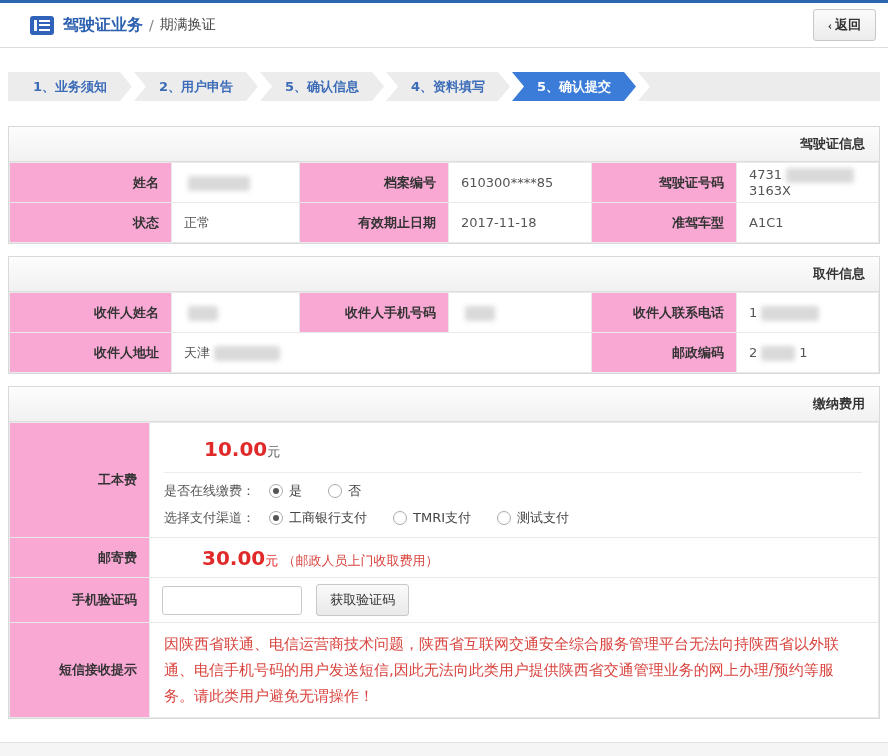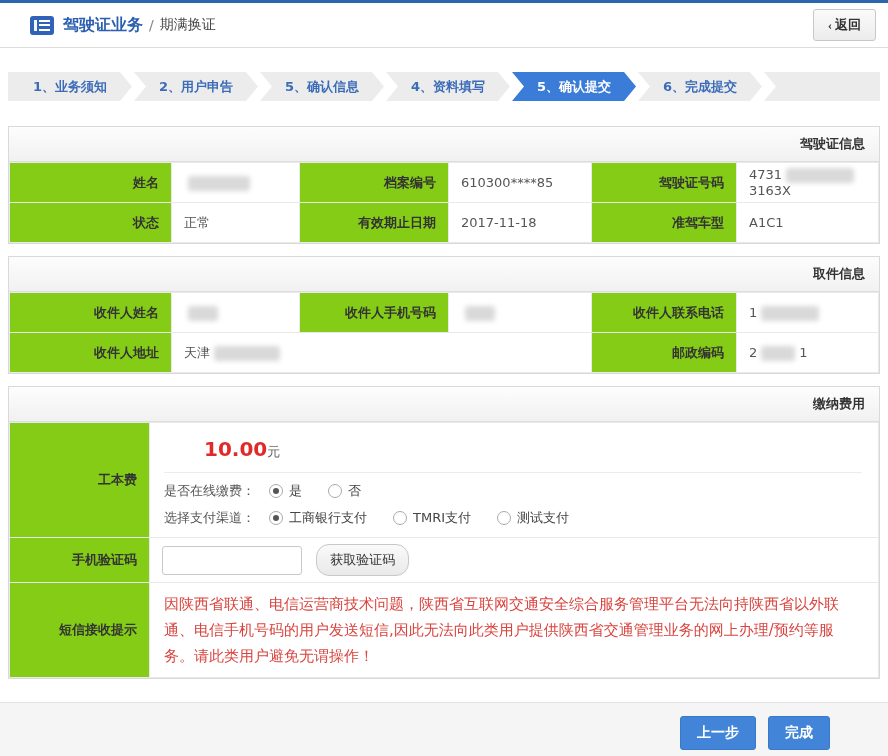--- a/index.html
+++ b/index.html
@@ -30,21 +30,21 @@
   .tab.active { background: #3b7cd8; color: #fff; }
   .tab-filler { flex: 1; background: #ececec; clip-path: polygon(0 0, 100% 0, 100% 100%, 0 100%, 12px 50%); margin-left: 2px; }
 
   
   .panel { margin: 12px 8px 0 8px; border: 1px solid #d9d9d9; background: #fff; }
   .panel.first { margin-top: 25px; }
   .panel-header { background: linear-gradient(#fdfdfd, #f1f1f1); border-bottom: 1px solid #ddd; padding: 8px 14px;
     font-weight: bold; color: #333; font-size: 13px; text-align: right; }
   table { width: 100%; border-collapse: collapse; table-layout: fixed; font-size: 13px; }
   td { border: 1px solid #e9e9e9; height: 40px; vertical-align: middle; }
-  td.lbl { background: #84cc16; text-align: right; padding-right: 12px; font-weight: bold; color: #333; }
+  td.lbl { background: #f9a8d4; text-align: right; padding-right: 12px; font-weight: bold; color: #333; }
   td.val { padding-left: 12px; color: #555; background: #fff; }
 
   .redact { display: inline-block; height: 15px; background: #d9d9d9; border-radius: 3px; filter: blur(2.5px);
     vertical-align: middle; margin: 0 4px; }
 
   
   td.fee-cell { padding: 0 0 0 14px; }
   .fee-amount-line { padding: 13px 0 11px 0; border-bottom: 1px solid #ececec; margin-right: 16px; }
   .amount { color: #e02a2a; font-size: 20px; font-weight: bold; margin-left: 40px; }
   .unit { color: #666; font-size: 13px; }
@@ -53,21 +53,21 @@
   .radio-line { display: flex; align-items: center; margin: 9px 0; color: #555; }
   .radio-q { margin-right: 14px; }
   .radio { width: 14px; height: 14px; border: 1px solid #aaa; border-radius: 50%; display: inline-block;
     background: #fff; position: relative; margin-right: 6px; flex: none; cursor: pointer; }
   .radio.selected::after { content: ""; position: absolute; left: 3px; top: 3px; width: 6px; height: 6px;
     background: #555; border-radius: 50%; }
   .radio-opt { display: flex; align-items: center; margin-right: 26px; color: #444; cursor: pointer; }
 
   .code-input { width: 140px; height: 29px; border: 1px solid #c9c9c9; border-radius: 3px; margin-right: 10px;
     font-size: 14px; padding: 0 6px; vertical-align: middle; }
-  .code-btn { background: linear-gradient(#fafafa, #e9e9e9); border: 1px solid #c8c8c8; border-radius: 13px;
+  .code-btn { background: linear-gradient(#fafafa, #e9e9e9); border: 1px solid #c8c8c8; border-radius: 3px;
     padding: 6px 13px; font-size: 13px; color: #333; vertical-align: middle; cursor: pointer; }
 
   td.sms-cell { padding: 8px 16px 8px 14px; }
   .sms-text { color: #d9443f; font-size: 15px; line-height: 26px; }
 
   
   .footer { margin-top: 23px; background: #f5f5f5; border-top: 1px solid #e3e3e3; height: 61px;
     display: flex; align-items: center; justify-content: flex-end; padding-right: 58px; }
   .btn-blue { background: #4285d8; border: 1px solid #3a79c9; color: #fff; border-radius: 3px; padding: 7px 16px;
     font-size: 14px; font-weight: bold; margin-left: 12px; cursor: pointer; }
@@ -84,21 +84,20 @@
   <span class="hdr-page">期满换证</span>
   <button class="back-btn"><span class="back-chevron">‹</span><span>返回</span></button>
 </div>
 
 <div class="tabs">
   <div class="tab">1、业务须知</div>
   <div class="tab">2、用户申告</div>
   <div class="tab">5、确认信息</div>
   <div class="tab">4、资料填写</div>
   <div class="tab active">5、确认提交</div>
-  <div class="tab">6、完成提交</div>
   <div class="tab-filler"></div>
 </div>
 
 <div class="panel first">
   <div class="panel-header">驾驶证信息</div>
   <table>
     <colgroup>
         <col style="width:162px">
         <col style="width:128px">
         <col style="width:149px">
@@ -193,20 +192,27 @@
                 <span>TMRI支付</span>
               </span>
           <span class="radio-opt">
                 <span class="radio"></span>
                 <span>测试支付</span>
               </span>
         </div>
       </td>
     </tr>
     <tr>
+      <td class="lbl" style="height:38px">邮寄费</td>
+      <td class="val">
+        <span class="amount">30.00</span><span class="unit-red">元</span>
+        <span class="note-red">（邮政人员上门收取费用）</span>
+      </td>
+    </tr>
+    <tr>
       <td class="lbl" style="height:45px">手机验证码</td>
       <td class="val">
         <input class="code-input" type="text" style="">
         <button class="code-btn">获取验证码</button>
       </td>
     </tr>
     <tr>
       <td class="lbl" style="height:62px">短信接收提示</td>
       <td class="val sms-cell">
         <div class="sms-text">因陕西省联通、电信运营商技术问题，陕西省互联网交通安全综合服务管理平台无法向持陕西省以外联通、电信手机号码的用户发送短信,因此无法向此类用户提供陕西省交通管理业务的网上办理/预约等服务。请此类用户避免无谓操作！</div>

